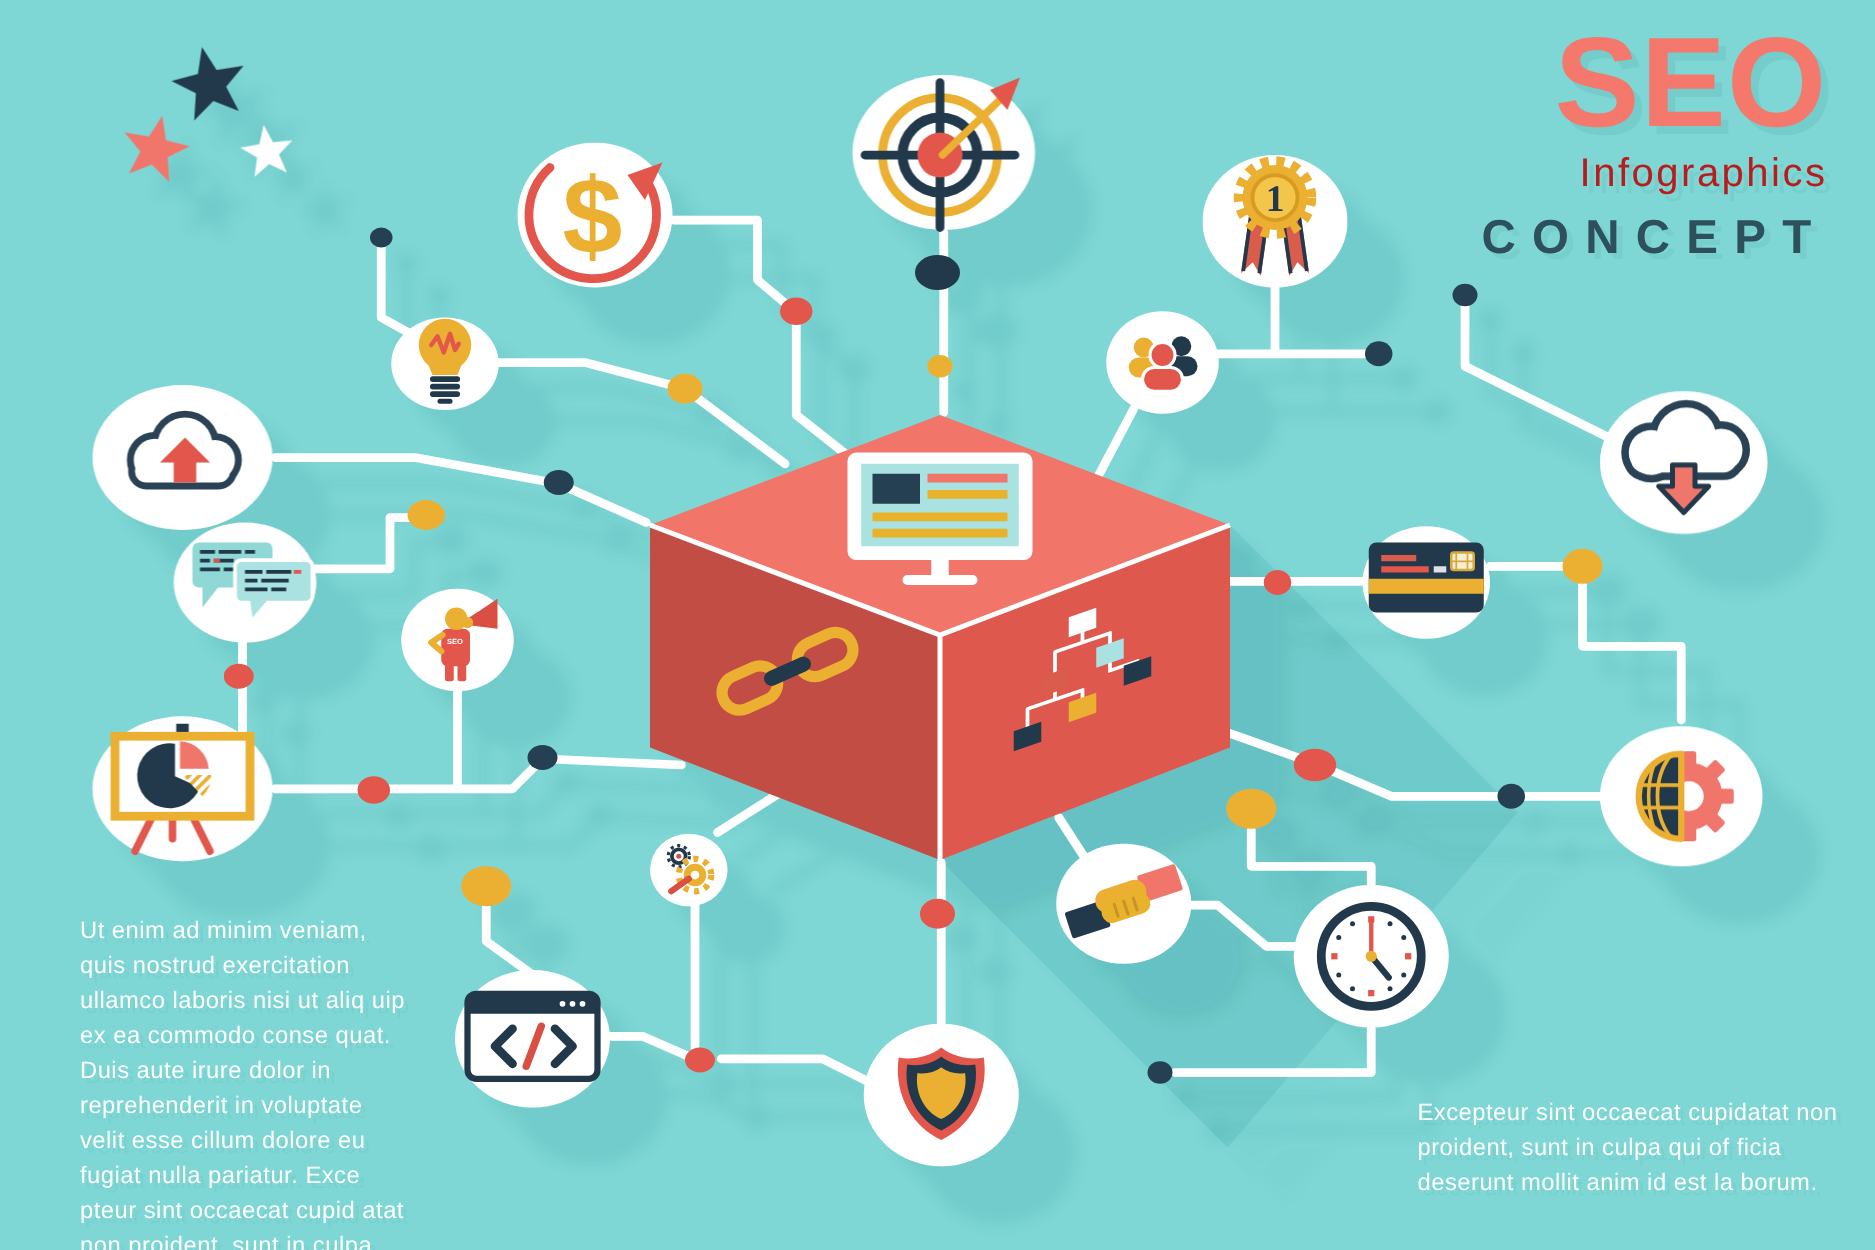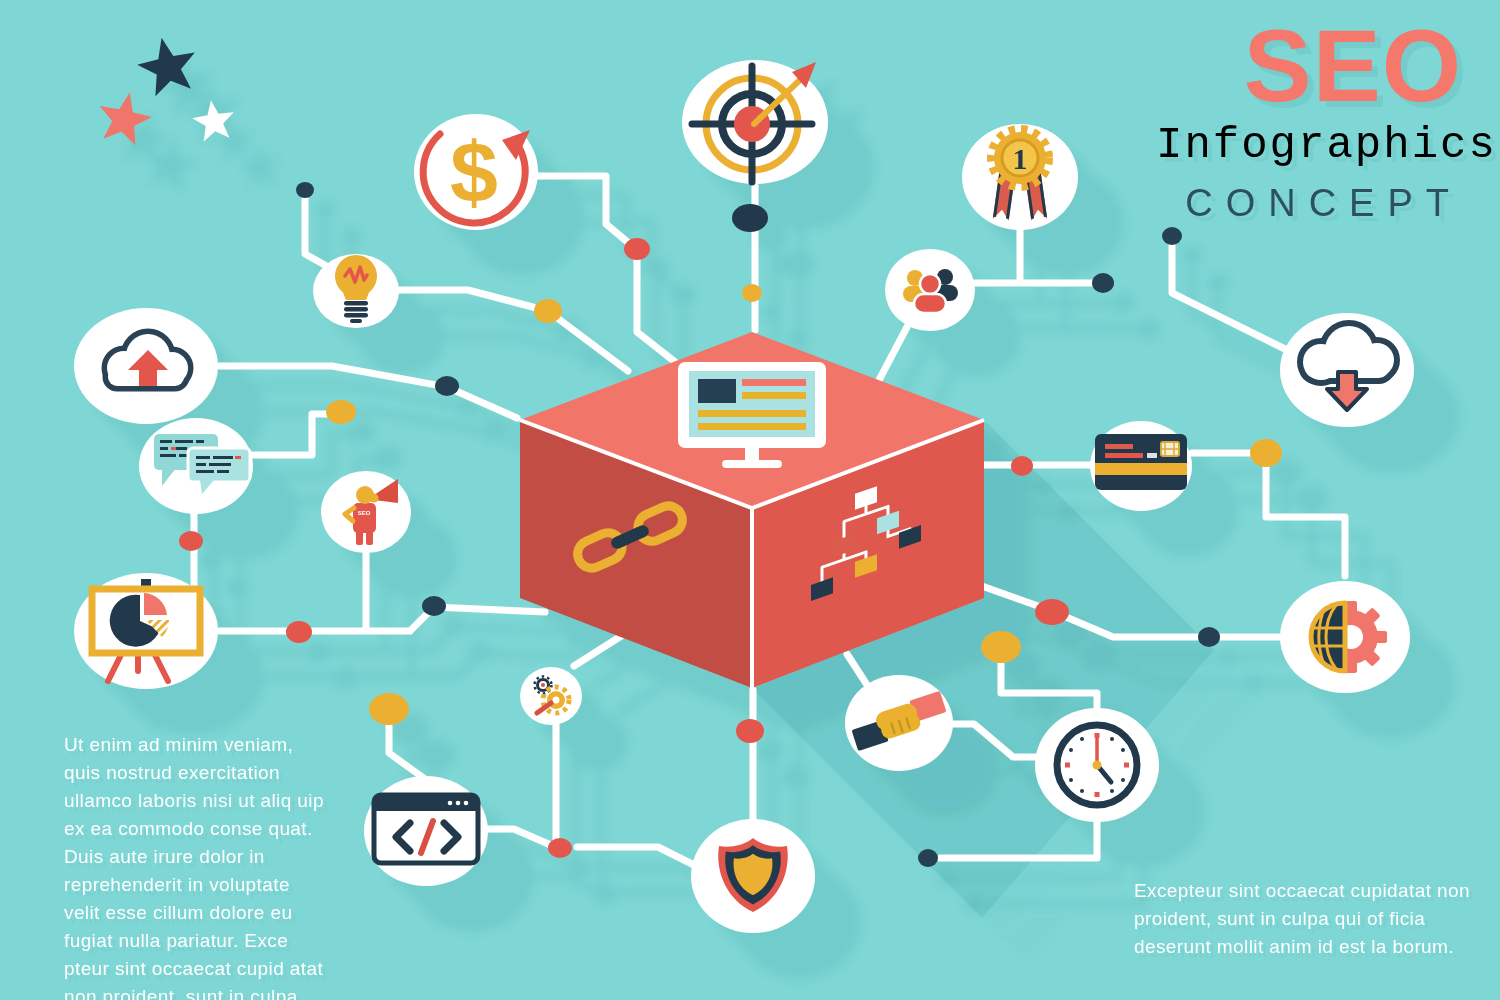--- a/index.html
+++ b/index.html
@@ -12,27 +12,27 @@
   .ln{stroke:#FFFFFF;stroke-width:7;fill:none;stroke-linecap:round;stroke-linejoin:round;}
   .ln3{stroke:#FFFFFF;stroke-width:3;fill:none;stroke-linecap:round;}
   .title-block{
     position:absolute;left:1156px;top:14px;width:306px;text-align:right;
   }
   .title-main{
     font-size:102px;font-weight:bold;color:#F4786C;line-height:1.02;letter-spacing:1px;
     text-shadow:6px 6px 0 rgba(27,110,114,0.10);
   }
   .title-subtitle{
-    font-size:44px;color:#000000;margin-top:2px;letter-spacing:2px;
+    font-size:32px;color:#b91c1c;margin-top:2px;letter-spacing:2px;
     text-shadow:5px 5px 0 rgba(27,110,114,0.08);
-    font-family:Liberation Mono, monospace;
   }
   .title-tagline{
     font-size:38px;color:#2E4F5C;margin-top:12px;letter-spacing:13px;margin-left:10px;
     text-shadow:5px 5px 0 rgba(27,110,114,0.08);
+    font-weight:bold;
   }
   .para{
     position:absolute;color:#FFFFFF;font-size:19px;line-height:28px;letter-spacing:0.4px;
     text-shadow:4px 4px 0 rgba(27,110,114,0.06);
   }
   .para-left{left:64px;top:731px;width:264px;}
   .para-right{left:1134px;top:877px;width:352px;}
 </style>
 </head>
 <body>

